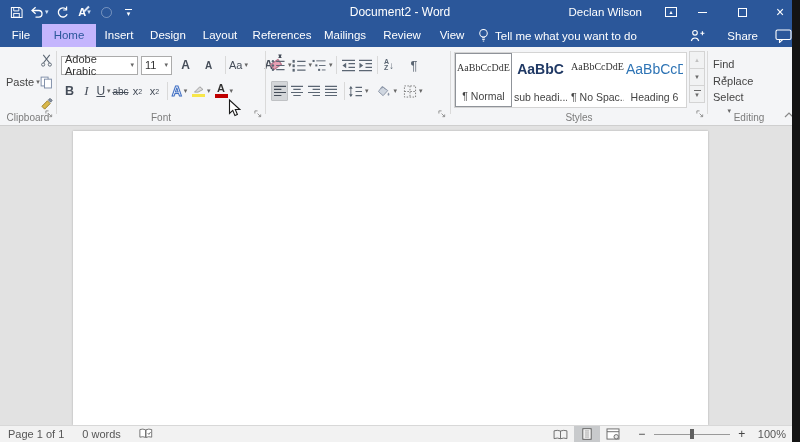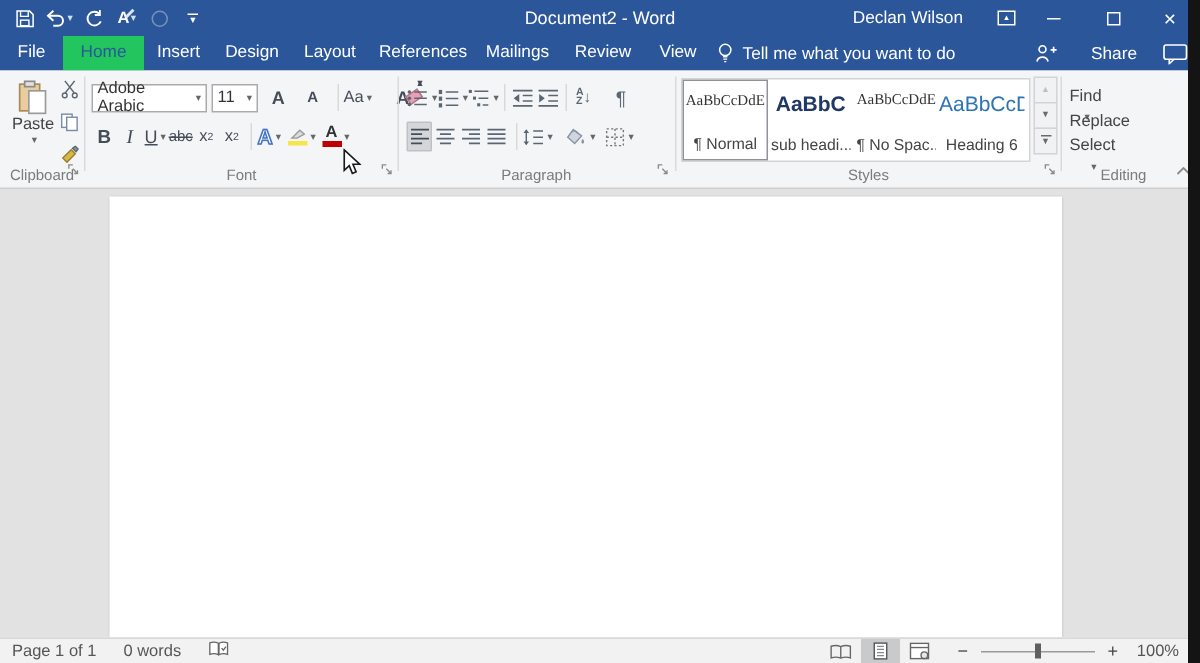--- a/index.html
+++ b/index.html
@@ -24,39 +24,39 @@
   .ribopts .box{width:12px;height:10px;border:1px solid #fff;display:flex;align-items:flex-start;justify-content:center;font-size:6px;line-height:8px;}
   .winmin{right:88px;width:20px;}
   .winmin .bar{width:9px;height:1px;background:#fff;}
   .winmax{right:48px;width:20px;}
   .winmax .box{width:9px;height:9px;border:1px solid #fff;}
   .winclose{right:10px;width:20px;font-size:14px;line-height:14px;}
 
   
   .tabrow{position:absolute;left:0;top:24px;width:800px;height:23px;background:#2b579a;}
   .tab{position:absolute;top:0;height:23px;line-height:23px;text-align:center;font-size:11.5px;color:#fff;cursor:default;}
-  .tab.active{background:#22c55e;color:#2b579a;}
+  .tab.active{background:#c4b5fd;color:#2b579a;}
   .tellme{position:absolute;left:478px;top:0;height:23px;display:flex;align-items:center;gap:6px;color:#fff;font-size:11.5px;}
   .tab-share{position:absolute;right:42px;top:0;height:23px;display:flex;align-items:center;gap:22px;color:#fff;font-size:11.5px;}
   .tab-comment{position:absolute;right:8px;top:0;height:23px;display:flex;align-items:center;}
 
   
   .ribbon{position:absolute;left:0;top:47px;width:800px;height:79px;background:#f4f5f7;border-bottom:1px solid #cfcfcf;}
   .group{position:absolute;top:0;height:78px;}
   .group-label{position:absolute;left:0;right:0;bottom:2px;text-align:center;font-size:10px;color:#7b7b7b;}
   .launcher{position:absolute;right:3px;bottom:3px;}
   .vsep{position:absolute;top:4px;bottom:11px;width:1px;background:#dadada;}
   .msep{display:inline-block;width:1px;height:18px;background:#d9d9d9;margin:0 3px;}
   .rbtn{display:inline-flex;align-items:center;justify-content:center;height:20px;min-width:17px;color:#454d59;font-size:11px;}
   .caret{font-size:7px;color:#666;margin-left:2px;}
   .row1{position:absolute;left:0;top:8px;height:20px;display:flex;align-items:center;}
   .row2{position:absolute;left:0;top:33px;height:22px;display:flex;align-items:center;}
 
   
-  .paste-btn{position:absolute;left:6px;top:6px;width:32px;height:58px;display:flex;flex-direction:column;align-items:center;font-size:11px;color:#444;}
+  .paste-btn{position:absolute;left:6px;top:6px;width:32px;height:58px;display:flex;flex-direction:row;align-items:center;font-size:11px;color:#444;}
   .clip-col{position:absolute;left:38px;top:6px;width:16px;display:flex;flex-direction:column;gap:4px;align-items:center;}
 
   
   .combo{display:inline-flex;align-items:center;justify-content:space-between;height:19px;background:#fff;border:1px solid #ababab;font-size:11px;color:#333;padding:0 3px;}
   .grow-shrink{position:relative;font-size:12px;font-weight:bold;color:#454d59;}
   .gs-mark{position:absolute;top:-2px;right:-6px;font-size:6px;color:#454d59;}
   .bold-b{font-weight:bold;font-size:12.5px;}
   .italic-i{font-style:italic;font-family:"Liberation Serif",serif;font-size:13px;}
   .und-u{text-decoration:underline;font-size:12px;}
   .strike{font-size:10px;text-decoration:line-through;}
@@ -399,21 +399,20 @@
           <span class="caret">▾</span>
         </span>
         <span class="rbtn" style="margin-left:6px;">
           <svg width="14" height="13" viewBox="0 0 14 14">
               <rect x="1" y="1" width="12" height="12" fill="none" stroke="#777" stroke-dasharray="1.6 1.6"></rect>
               <path d="M7 1V13M1 7H13" stroke="#777" stroke-dasharray="1.6 1.6"></path>
             </svg>
           <span class="caret">▾</span>
         </span>
       </div>
-      <div class="group-label">Paragraph</div>
       <span class="launcher"><svg width="8" height="8" viewBox="0 0 9 9">
             <path d="M1 4V1h3M4 4l3.5 3.5M7.5 5v2.5H5" fill="none" stroke="#8a8a8a"></path>
           </svg></span>
     </section>
     <span class="vsep" style="left:450px;"></span>
 
     <section class="group" style="left:451px;width:256px;">
       <div class="stylegal">
         <div class="styleitem sel">
           <div class="prev prev-serif">AaBbCcDdE</div>

